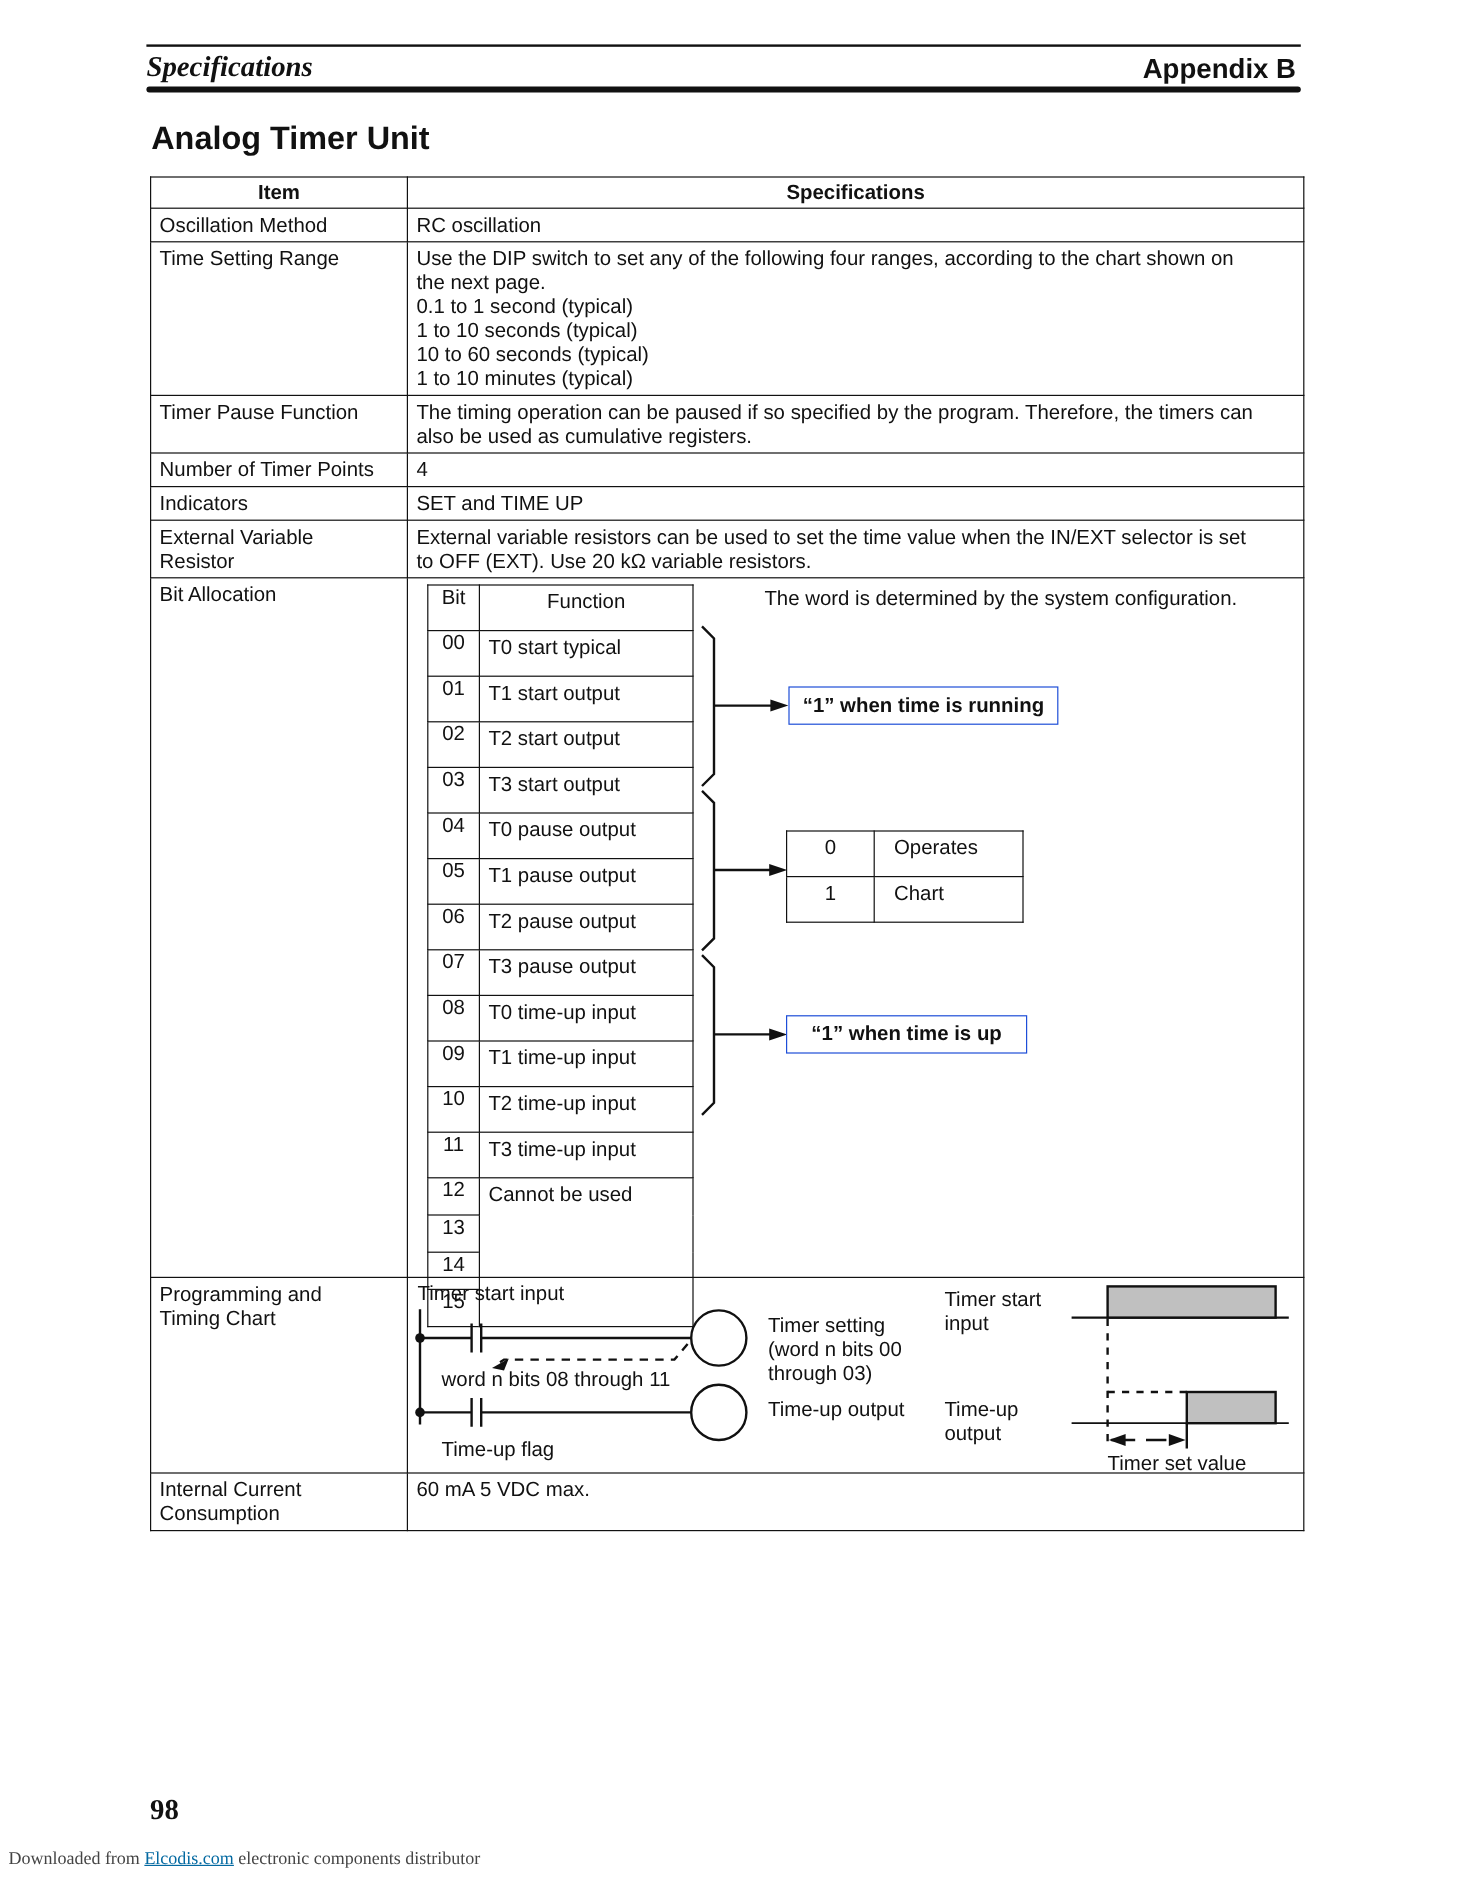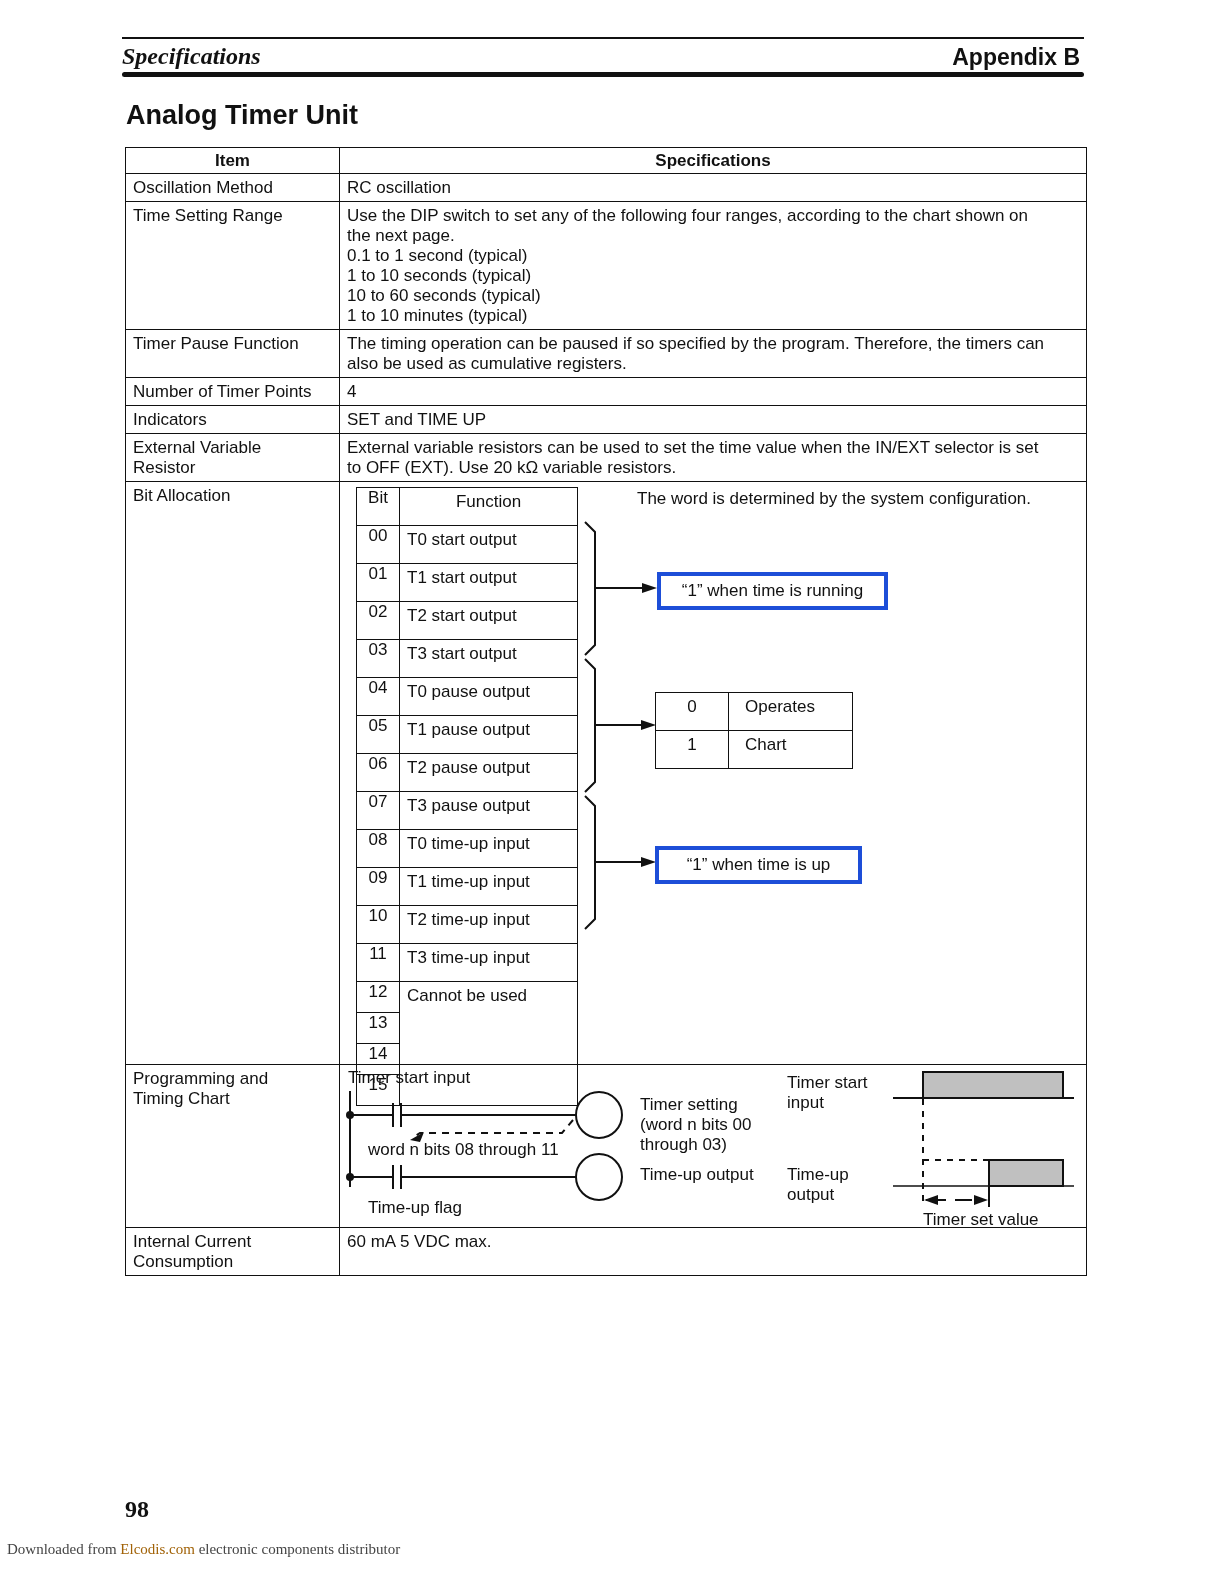--- a/index.html
+++ b/index.html
@@ -18,33 +18,33 @@
   .lines div { white-space: nowrap; }
 
   
   .bitcell { position: relative; height: 582px; padding: 0 !important; margin-top: 40px; }
   .bittbl { position: absolute; left: 16px; top: 5px; border-collapse: collapse; font-size: 17px; }
   .bittbl td { border: 2px solid #111; height: 30px; padding: 0 8px; vertical-align: middle; }
   .bittbl td.b { width: 30px; text-align: center; padding: 0 6px; }
   .bittbl td.f { width: 163px; }
   .bittbl td.hd { text-align: center; }
   .word-note { position: absolute; left: 297px; top: 7px; font-size: 17px; }
-  .note-box { position: absolute; border: 4px solid #1d4ed8; font-size: 17px; text-align: center; background:#fff; }
+  .note-box { position: absolute; border: 1px solid #1d4ed8; font-size: 17px; text-align: center; background:#fff;font-weight:bold; }
   .opbox { position: absolute; left: 315px; top: 210px; border-collapse: collapse; font-size: 17px; }
   .opbox td { border: 2px solid #111; height: 30px; vertical-align: middle; }
   .opbox td.k { width: 58px; text-align: center; }
   .opbox td.v { width: 100px; padding-left: 16px; }
   svg.overlay { position: absolute; left: 0; top: 0; pointer-events: none; }
 
   .progcell { position: relative; height: 162px; padding: 0 !important; }
   .ptxt { position: absolute; font-size: 17px; line-height: 20px; white-space: nowrap; }
 
   .pageno { left: 125px; top: 1496px; font-family: "Liberation Serif", serif; font-weight: bold; font-size: 24px; }
   .footer { left: 7px; top: 1541px; font-family: "Liberation Serif", serif; font-size: 15px; color: #444; }
-  .footer a { color: #a16207; }
+  .footer a { color: #0369a1; text-decoration: underline; }
 </style>
 </head>
 <body>
 
 <div class="abs hdr-top"></div>
 <div class="abs hdr-left">Specifications</div>
 <div class="abs hdr-right">Appendix B</div>
 <div class="abs hdr-bottom"></div>
 <div class="abs title">Analog Timer Unit</div>
 
@@ -99,21 +99,21 @@
     <td class="c1">Bit Allocation</td>
     <td class="bitcell">
       <table class="bittbl">
         <tbody>
               <tr>
           <td class="b hd">Bit</td>
           <td class="f hd">Function</td>
         </tr>
         <tr>
                 <td class="b">00</td>
-                <td class="f">T0 start output</td>
+                <td class="f">T0 start typical</td>
               </tr>
         <tr>
                 <td class="b">01</td>
                 <td class="f">T1 start output</td>
               </tr>
         <tr>
                 <td class="b">02</td>
                 <td class="f">T2 start output</td>
               </tr>
         <tr>

